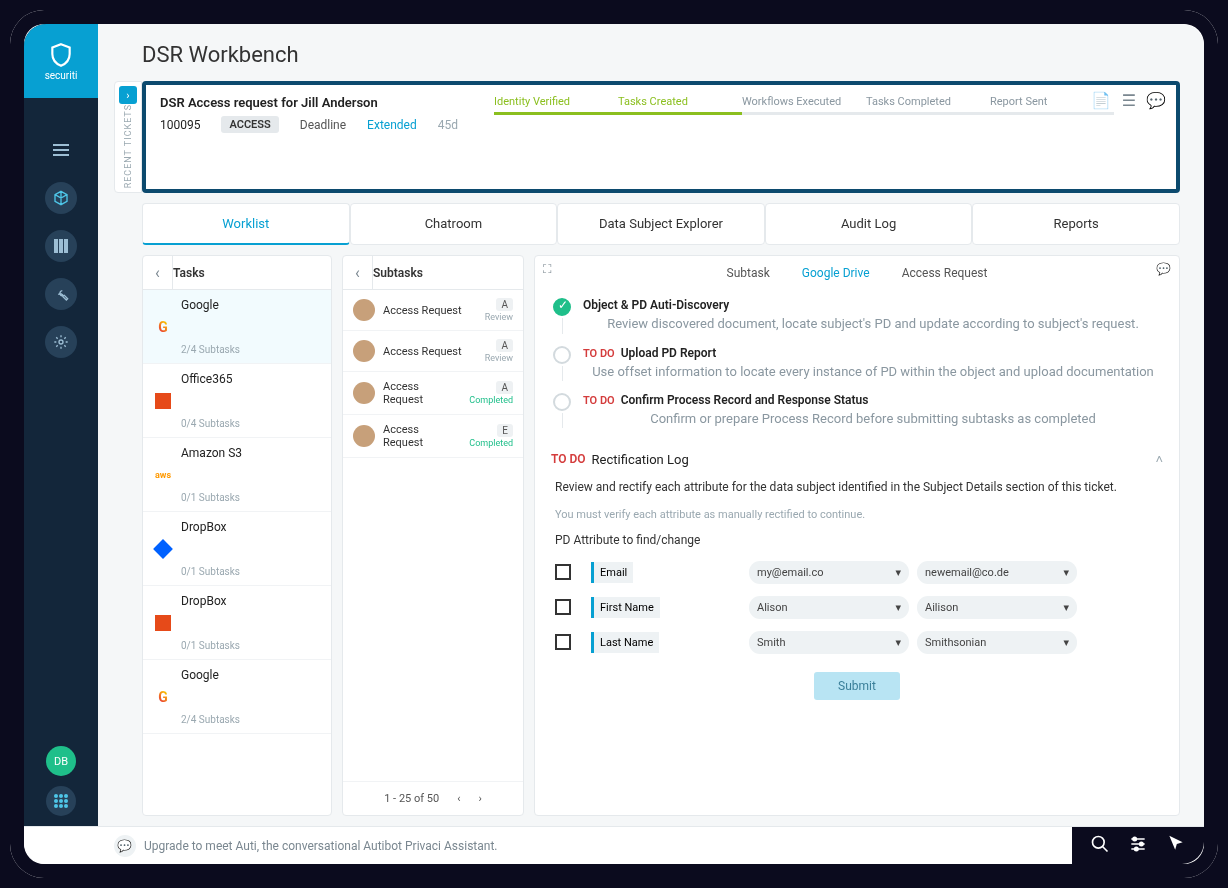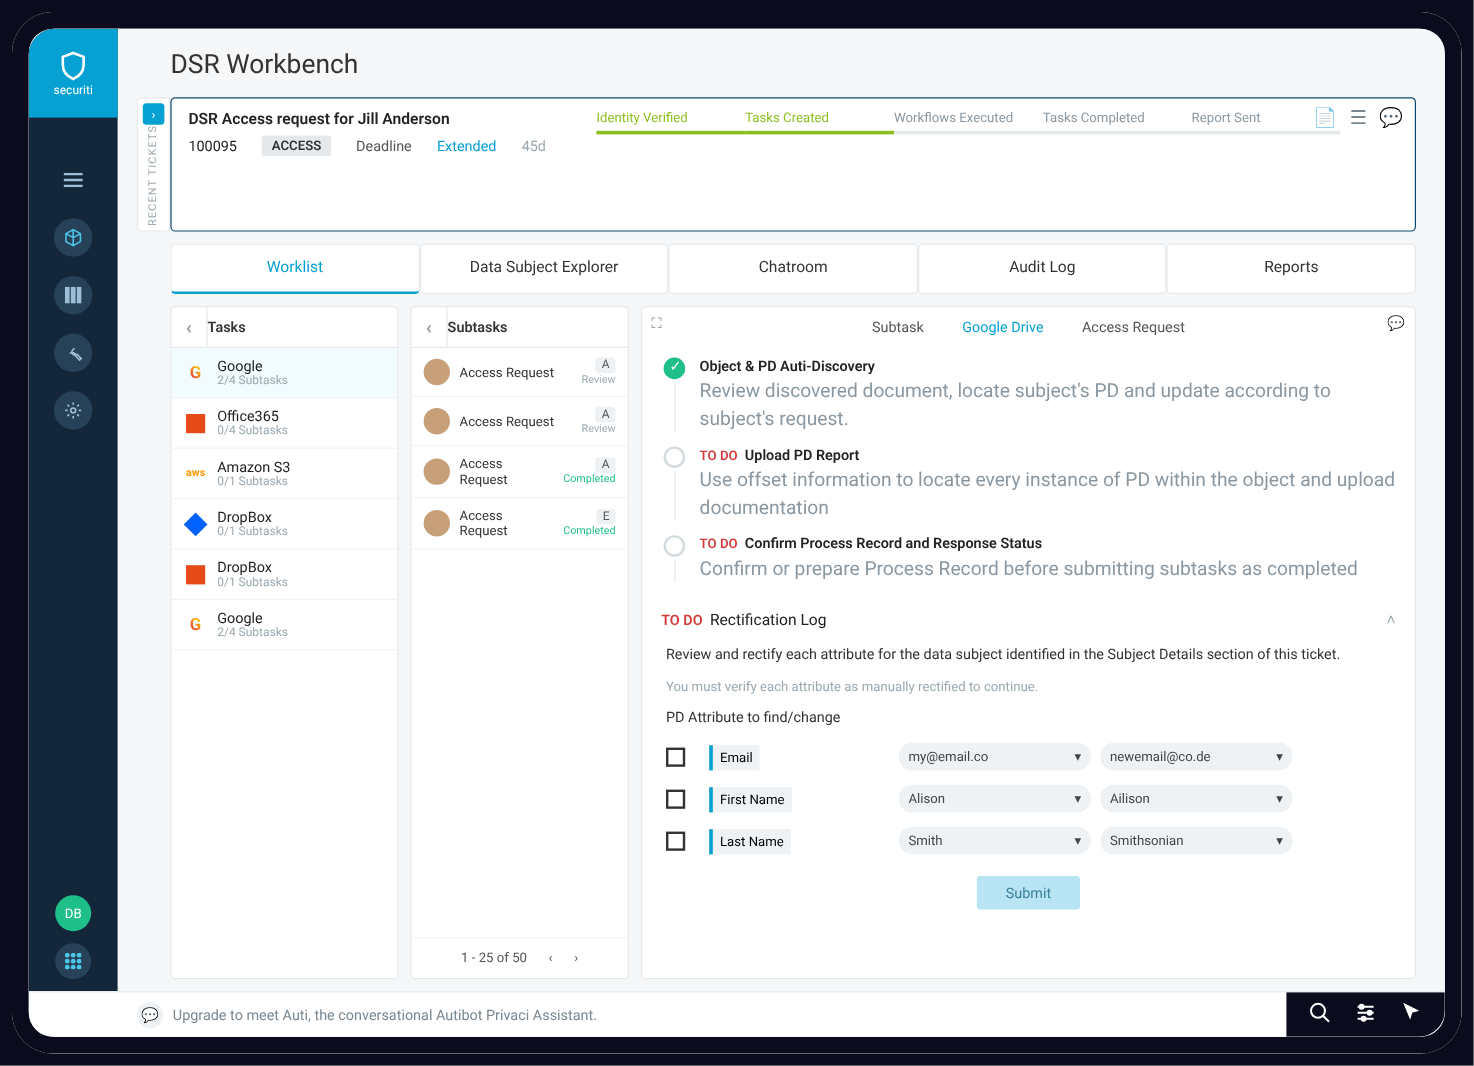--- a/index.html
+++ b/index.html
@@ -18,21 +18,21 @@
 .avatar-chip { width: 30px; height: 30px; border-radius: 15px; background: #1fbf8a; color: #fff; font-size: 11px; display: flex; align-items: center; justify-content: center; }
 .grid-chip { width: 30px; height: 30px; border-radius: 15px; background: #274159; display: flex; align-items: center; justify-content: center; }
 
 .content-col { flex: 1; display: flex; flex-direction: column; min-width: 0; }
 .page-title { font-size: 22px; color: #333; padding: 18px 0 14px 44px; }
 .recent-strip { width: 28px; background: #fff; border: 1px solid #e5e9ec; border-radius: 4px 0 0 4px; display: flex; flex-direction: column; align-items: center; justify-content: space-between; padding: 4px 0; }
 .recent-strip .expand { width: 18px; height: 18px; background: #07a0d2; border-radius: 3px; display: flex; align-items: center; justify-content: center; color: #fff; font-size: 11px; }
 .recent-label { writing-mode: vertical-rl; transform: rotate(180deg); font-size: 9px; letter-spacing: 1px; color: #9aa8b0; }
 
 .body-row { display: flex; padding: 0 24px 0 16px; gap: 0; }
-.ticket-card { flex: 1; background: #fff; border: 1px solid #0c4a6e; border-radius: 4px; padding: 10px 14px 2px 14px; display: flex; align-items: flex-start; position: relative; }
+.ticket-card { flex: 1; background: #fff; border: 4px solid #0c4a6e; border-radius: 4px; padding: 10px 14px 2px 14px; display: flex; align-items: flex-start; position: relative; }
 .ticket-meta { display: flex; flex-direction: column; gap: 6px; }
 .ticket-title { font-size: 13px; font-weight: 600; color: #222; }
 .ticket-line { display: flex; align-items: center; gap: 21px; font-size: 12px; }
 .ticket-id { color: #222; }
 .access-badge { background: #e5e9ec; color: #333; font-weight: 600; padding: 2px 8px; border-radius: 3px; font-size: 11px; }
 .deadline-label { color: #555; }
 .extended { color: #07a0d2; }
 .days { color: #9aa8b0; }
 .steps { display: flex; gap: 0; margin-left: auto; margin-right: 48px; align-items: flex-start; flex: 1; max-width: 620px; }
 .step { flex: 1; display: flex; flex-direction: column; gap: 4px; }
@@ -52,21 +52,21 @@
 .panel-subtasks { width: 182px; }
 .panel-detail { flex: 1; padding: 8px 14px 10px 14px; overflow: hidden; position: relative; }
 
 .panel-header { display: flex; align-items: center; border-bottom: 1px solid #e5e9ec; height: 34px; }
 .back-btn { width: 30px; height: 100%; display: flex; align-items: center; justify-content: center; border-right: 1px solid #e5e9ec; color: #7a8790; cursor: pointer; }
 .panel-header .title { flex: 1; text-align: left; font-size: 12px; font-weight: 600; color: #333; }
 
 .task-item { display: flex; align-items: center; padding: 8px 10px; border-bottom: 1px solid #f1f3f5; cursor: pointer; gap: 8px; }
 .task-item.selected { background: #f2fbfe; }
 .task-icon { width: 20px; height: 20px; display: flex; align-items: center; justify-content: center; font-size: 14px; }
-.task-text { display: flex; flex-direction: column; }
+.task-text { display: flex; flex-direction: column; gap: 32px; }
 .task-name { font-size: 12px; color: #222; }
 .task-sub { font-size: 10px; color: #9aa8b0; }
 
 .sub-item { display: flex; align-items: center; padding: 8px 10px; border-bottom: 1px solid #f1f3f5; gap: 8px; }
 .sub-avatar { width: 22px; height: 22px; border-radius: 11px; background: #c7a07a; display: inline-block; }
 .sub-label { font-size: 11px; color: #333; flex: 1; }
 .sub-side { display: flex; flex-direction: column; align-items: flex-end; gap: 1px; }
 .sub-chip { background: #eef1f3; color: #555; font-size: 10px; padding: 1px 5px; border-radius: 3px; }
 .sub-status { font-size: 9px; color: #9aa8b0; }
 .sub-status.done { color: #1fbf8a; }
@@ -81,21 +81,21 @@
 
 .step-list { padding: 4px 2px 6px 2px; font-size: 12px; }
 .step-row { display: flex; gap: 10px; padding: 4px 0 8px 0; }
 .step-ico { width: 22px; display: flex; flex-direction: column; align-items: center; }
 .step-circle { width: 18px; height: 18px; border: 2px solid #d3dade; border-radius: 50%; }
 .step-circle.done { background: #1fbf8a; border-color: #1fbf8a; position: relative; }
 .step-circle.done::after { content: "✓"; color: #fff; position: absolute; left: 3px; top: -2px; font-size: 12px; }
 .step-line { width: 1px; flex: 1; background: #e5e9ec; margin-top: 2px; }
 .step-body { flex: 1; }
 .step-title { color: #222; font-weight: 600; }
-.step-desc { color: #8a97a0; font-size: 16px; margin-top: 3px; line-height: 1.4; }
+.step-desc { color: #8a97a0; font-size: 13px; margin-top: 3px; line-height: 1.4; text-align: center; }
 .todo { color: #d43c3c; font-size: 11px; font-weight: 600; margin-right: 6px; }
 
 .rect-head { display: flex; align-items: center; padding: 10px 2px 8px 2px; font-size: 13px; color: #222; }
 .rect-head .todo { font-size: 12px; }
 .rect-head .chev { margin-left: auto; color: #9aa8b0; }
 
 .rect-help { font-size: 12px; color: #333; padding: 4px 6px 4px 6px; line-height: 1.4; }
 .rect-hint { font-size: 11px; color: #9aa8b0; padding: 8px 6px 12px 6px; }
 .rect-subhead { font-size: 12px; color: #333; padding: 0 6px 8px 6px; }
 
@@ -228,22 +228,22 @@
         <div class="ticket-icons">
           <span>📄</span>
           <span>☰</span>
           <span>💬</span>
         </div>
       </div>
     </div>
 
     <div class="tabs-row">
       <div class="tab active">Worklist</div>
+      <div class="tab">Chatroom</div>
       <div class="tab">Data Subject Explorer</div>
-      <div class="tab">Chatroom</div>
       <div class="tab">Audit Log</div>
       <div class="tab">Reports</div>
     </div>
 
     <div class="panels-row">
 
       <div class="panel panel-tasks">
         <div class="panel-header">
           <div class="back-btn">‹</div>
           <div class="title">Tasks</div>

